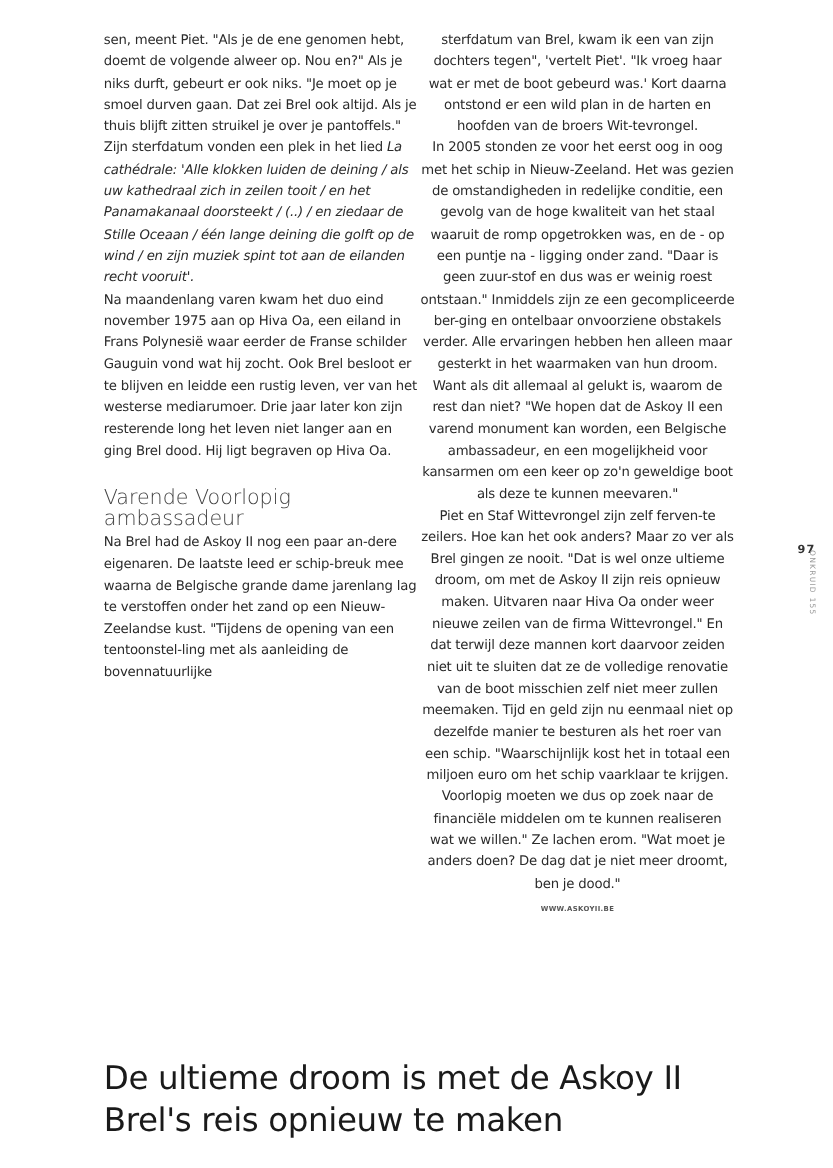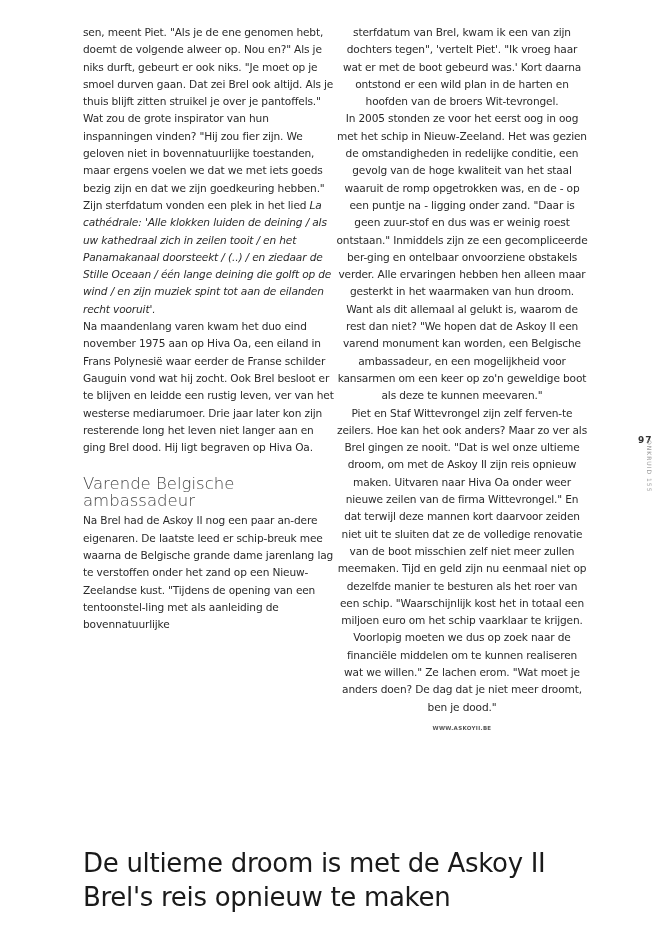--- a/index.html
+++ b/index.html
@@ -37,24 +37,23 @@
   .side-label {
     position: absolute; left: 646px; top: 440px; font-size: 6px; color: #999;
     writing-mode: vertical-rl; letter-spacing: 1px;
   }
 </style>
 </head>
 <body>
 
 <div class="col col-left">
   <p>sen, meent Piet. "Als je de ene genomen hebt, doemt de volgende alweer op. Nou en?" Als je niks durft, gebeurt er ook niks. "Je moet op je smoel durven gaan. Dat zei Brel ook altijd. Als je thuis blijft zitten struikel je over je pantoffels."</p>
-  <p>Wat zou de grote inspirator van hun inspanningen vinden? "Hij zou fier zijn. We geloven niet in bovennatuurlijke toestanden, maar ergens voelen we dat we met iets goeds bezig zijn en dat we zijn goedkeuring hebben."</p>
   <p><span>Zijn sterfdatum vonden een plek in het lied </span><em>La cathédrale</em><em>: 'Alle klokken luiden de deining / als uw kathedraal zich in zeilen tooit / en het Panamakanaal doorsteekt / (..) / en ziedaar de Stille Oceaan / één lange deining die golft op de wind / en zijn muziek spint tot aan de eilanden recht vooruit'.</em></p>
   <p>Na maandenlang varen kwam het duo eind november 1975 aan op Hiva Oa, een eiland in Frans Polynesië waar eerder de Franse schilder Gauguin vond wat hij zocht. Ook Brel besloot er te blijven en leidde een rustig leven, ver van het westerse mediarumoer. Drie jaar later kon zijn resterende long het leven niet langer aan en ging Brel dood. Hij ligt begraven op Hiva Oa.</p>
-  <div class="subhead">Varende Belgische ambassadeur</div>
+  <div class="subhead">Varende Voorlopig ambassadeur</div>
   <p>Na Brel had de Askoy II nog een paar an-dere eigenaren. De laatste leed er schip-breuk mee waarna de Belgische grande dame jarenlang lag te verstoffen onder het zand op een Nieuw-Zeelandse kust. "Tijdens de opening van een tentoonstel-ling met als aanleiding de bovennatuurlijke</p>
 </div>
 
 <div class="col col-right">
   <p>sterfdatum van Brel, kwam ik een van zijn dochters tegen", 'vertelt Piet'. "Ik vroeg haar wat er met de boot gebeurd was.' Kort daarna ontstond er een wild plan in de harten en hoofden van de broers Wit-tevrongel.</p>
   <p>In 2005 stonden ze voor het eerst oog in oog met het schip in Nieuw-Zeeland. Het was gezien de omstandigheden in redelijke conditie, een gevolg van de hoge kwaliteit van het staal waaruit de romp opgetrokken was, en de - op een puntje na - ligging onder zand. "Daar is geen zuur-stof en dus was er weinig roest ontstaan." Inmiddels zijn ze een gecompliceerde ber-ging en ontelbaar onvoorziene obstakels verder. Alle ervaringen hebben hen alleen maar gesterkt in het waarmaken van hun droom. Want als dit allemaal al gelukt is, waarom de rest dan niet? "We hopen dat de Askoy II een varend monument kan worden, een Belgische ambassadeur, en een mogelijkheid voor kansarmen om een keer op zo'n geweldige boot als deze te kunnen meevaren."</p>
   <p>Piet en Staf Wittevrongel zijn zelf ferven-te zeilers. Hoe kan het ook anders? Maar zo ver als Brel gingen ze nooit. "Dat is wel onze ultieme droom, om met de Askoy II zijn reis opnieuw maken. Uitvaren naar Hiva Oa onder weer nieuwe zeilen van de firma Wittevrongel." En dat terwijl deze mannen kort daarvoor zeiden niet uit te sluiten dat ze de volledige renovatie van de boot misschien zelf niet meer zullen meemaken. Tijd en geld zijn nu eenmaal niet op dezelfde manier te besturen als het roer van een schip. "Waarschijnlijk kost het in totaal een miljoen euro om het schip vaarklaar te krijgen. Voorlopig moeten we dus op zoek naar de financiële middelen om te kunnen realiseren wat we willen." Ze lachen erom. "Wat moet je anders doen? De dag dat je niet meer droomt, ben je dood."</p>
   <div class="url">WWW.ASKOYII.BE</div>
 </div>
 

